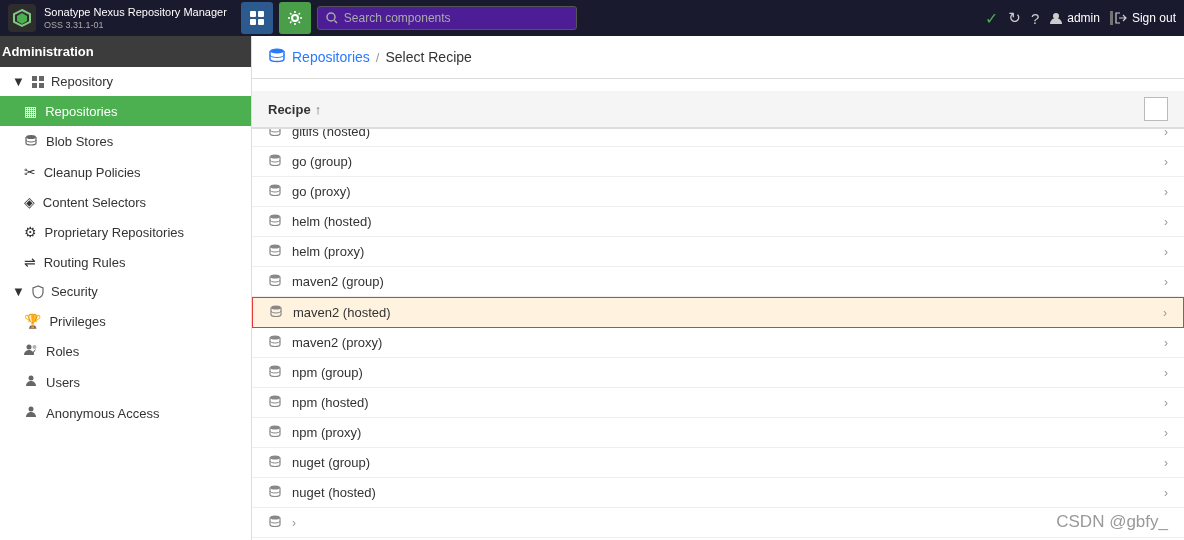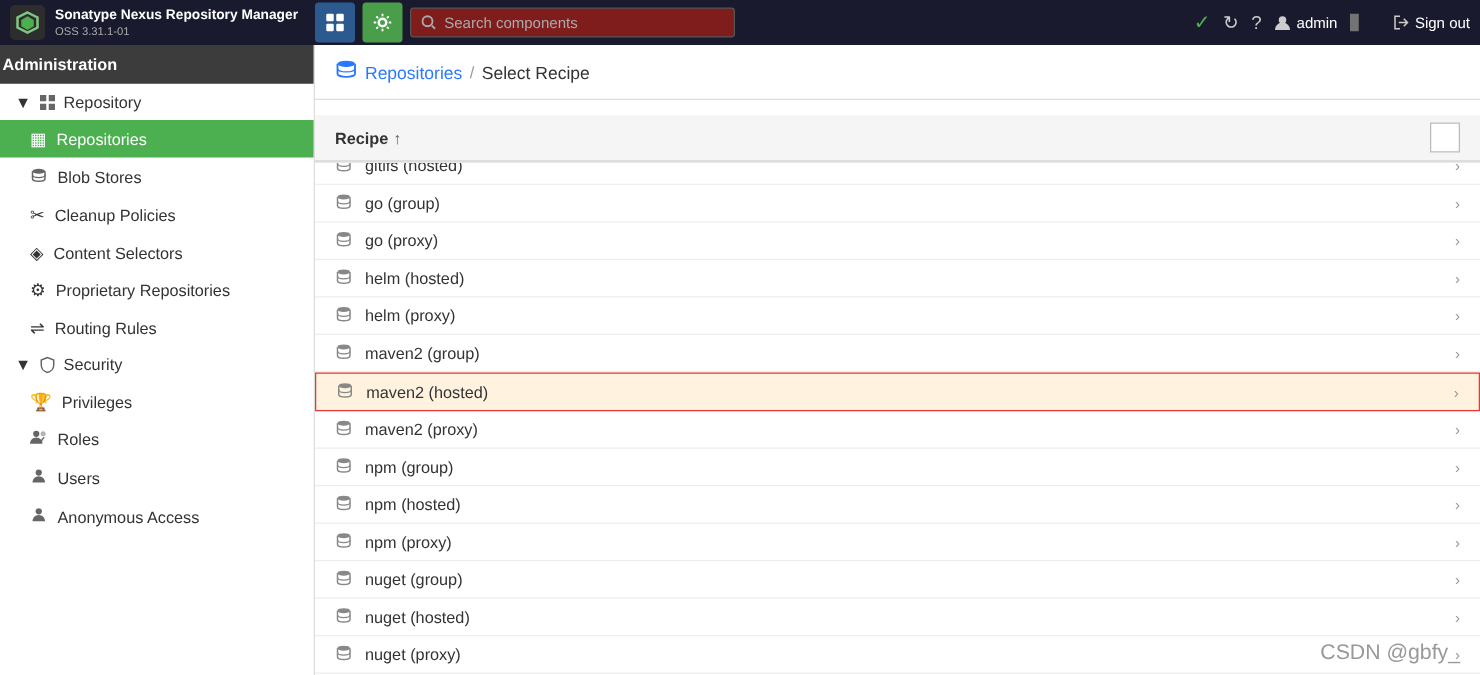--- a/index.html
+++ b/index.html
@@ -23,52 +23,52 @@
       margin-right: 8px;
     }
     .brand-logo {
       width: 28px;
       height: 28px;
       background: #2d2d2d;
       border-radius: 4px;
       display: flex; align-items: center; justify-content: center;
     }
     .brand-text { display: flex; flex-direction: column; }
-    .brand-title { font-size: 11px; font-weight: bold; color: #fff; line-height: 1.2; }
+    .brand-title { font-size: 11px; font-weight: normal; color: #fff; line-height: 1.2; }
     .brand-version { font-size: 9px; color: #aaa; }
     .navbar-icon-btn {
       width: 32px; height: 32px;
       background: #2d5a8e;
       border-radius: 3px;
       display: flex; align-items: center; justify-content: center;
       cursor: pointer;
       color: #fff;
       font-size: 14px;
     }
     .navbar-icon-btn.active { background: #4a9e4a; }
     .navbar-search {
       flex: 1;
       max-width: 260px;
-      background: #7f1d1d;
+      background: #4c1d95;
       border: 1px solid #555;
       border-radius: 3px;
       padding: 4px 8px;
       color: #ccc;
       font-size: 12px;
       display: flex; align-items: center; gap: 6px;
     }
     .navbar-spacer { flex: 1; }
     .navbar-right {
       display: flex; align-items: center; gap: 10px;
     }
     .nav-status-icon { color: #4caf50; font-size: 16px; cursor: pointer; }
     .nav-refresh-icon { color: #ccc; font-size: 15px; cursor: pointer; }
     .nav-help-icon { color: #ccc; font-size: 15px; cursor: pointer; }
     .nav-user { display: flex; align-items: flex-end; gap: 4px; color: #fff; font-size: 12px; cursor: pointer; }
-    .nav-signout { display: flex; align-items: center; gap: 4px; color: #fff; font-size: 12px; cursor: pointer; border-left: 7px solid #737373; padding-left: 27px; }
+    .nav-signout { display: flex; align-items: center; gap: 4px; color: #fff; font-size: 12px; cursor: pointer; border-left: 3px solid #737373; padding-left: 1px; }
 
     
     .main-layout {
       display: flex;
       flex: 1;
       overflow: hidden;
     }
 
     
     .sidebar {
@@ -506,21 +506,20 @@
     <span class="row-arrow">›</span>
   </div>
           <div class="table-row">
     <span class="row-icon">
       <svg width="14" height="14" viewBox="0 0 14 14" fill="#888">
         <ellipse cx="7" cy="3.5" rx="5" ry="2"></ellipse>
         <path d="M2 3.5v7c0 1.1 2.2 2 5 2s5-.9 5-2v-7" fill="none" stroke="#888" stroke-width="1.2"></path>
         <path d="M2 7c0 1.1 2.2 2 5 2s5-.9 5-2" fill="none" stroke="#888" stroke-width="1"></path>
       </svg>
     </span>
-    <span class="row-label">nuget (proxy)</span>
     <span class="row-arrow">›</span>
   </div>
           <div class="table-row">
     
     
     
   </div>
         </div>
 
       <div class="watermark">CSDN @gbfy_</div>

